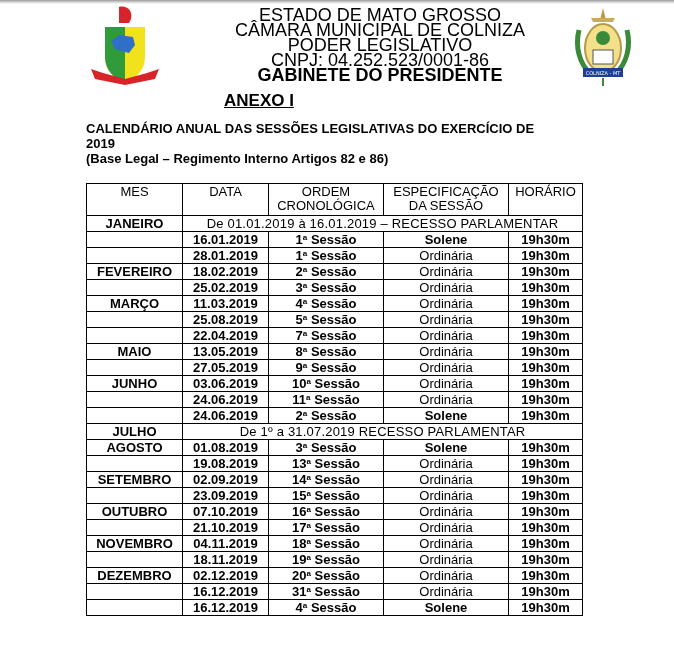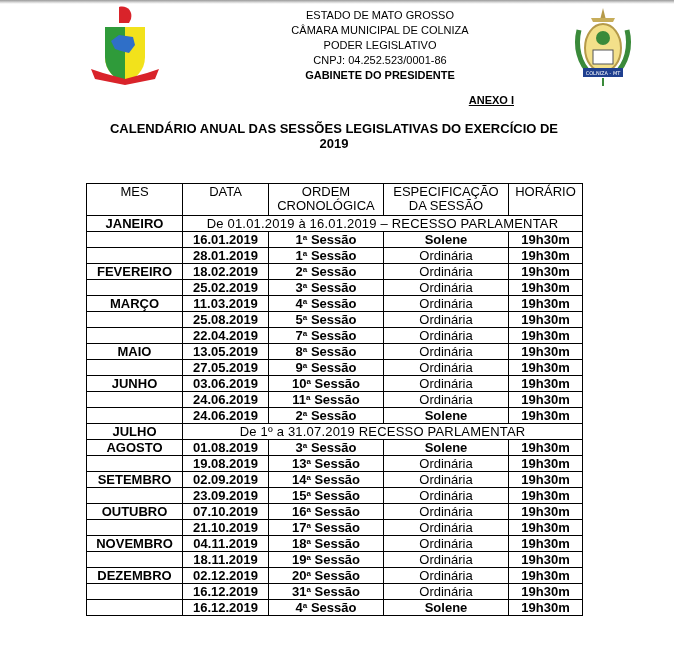--- a/index.html
+++ b/index.html
@@ -8,30 +8,30 @@
     font-family: "Liberation Sans", sans-serif; color: #000;
   }
   .top-shadow {
     position: absolute; left: 0; top: 0; width: 674px; height: 4px;
     background: linear-gradient(#9a9a9a, #e6e6e6 70%, #ffffff);
   }
   .logo-left { position: absolute; left: 89px; top: 5px; width: 72px; height: 82px; }
   .logo-right { position: absolute; left: 573px; top: 6px; width: 60px; height: 82px; }
   .header-block {
     position: absolute; left: 230px; top: 8px; width: 300px; text-align: center;
-    font-size: 11px; line-height: 15px;
+    font-size: 18px; line-height: 15px;
   }
   .header-block .bold { font-weight: bold; }
   .annex {
-    position: absolute; left: 214px; top: 93px; width: 300px; text-align: right;
-    font-size: 11px; font-weight: bold; line-height: 15px;
+    position: absolute; left: 224px; top: 93px; width: 300px; text-align: left;
+    font-size: 17px; font-weight: bold; line-height: 15px;
   }
   .annex span { text-decoration: underline; }
   .title-block {
-    position: absolute; left: 86px; top: 121px; width: 496px; text-align: center;
+    position: absolute; left: 86px; top: 121px; width: 496px; text-align: left;
     font-size: 13px; font-weight: bold; line-height: 15px;
   }
   table.cal {
     position: absolute; left: 86px; top: 183px; width: 496px;
     border-collapse: collapse; table-layout: fixed;
     font-size: 13px; line-height: 14px;
   }
   table.cal th, table.cal td {
     border: 1px solid #000; padding: 0 2px; text-align: center; white-space: nowrap;
     overflow: hidden;
@@ -78,20 +78,21 @@
   <div>PODER LEGISLATIVO</div>
   <div>CNPJ: 04.252.523/0001-86</div>
   <div class="bold">GABINETE DO PRESIDENTE</div>
 </div>
 
 <div class="annex"><span>ANEXO I</span></div>
 
 <div class="title-block">
   <div>CALENDÁRIO ANUAL DAS SESSÕES LEGISLATIVAS DO EXERCÍCIO DE</div>
   <div>2019</div>
+  <div>(Base Legal – Regimento Interno Artigos 82 e 86)</div>
 </div>
 
 <table class="cal">
   <colgroup>
       <col class="c1">
       <col class="c2">
       <col class="c3">
       <col class="c4">
       <col class="c5">
     </colgroup>

